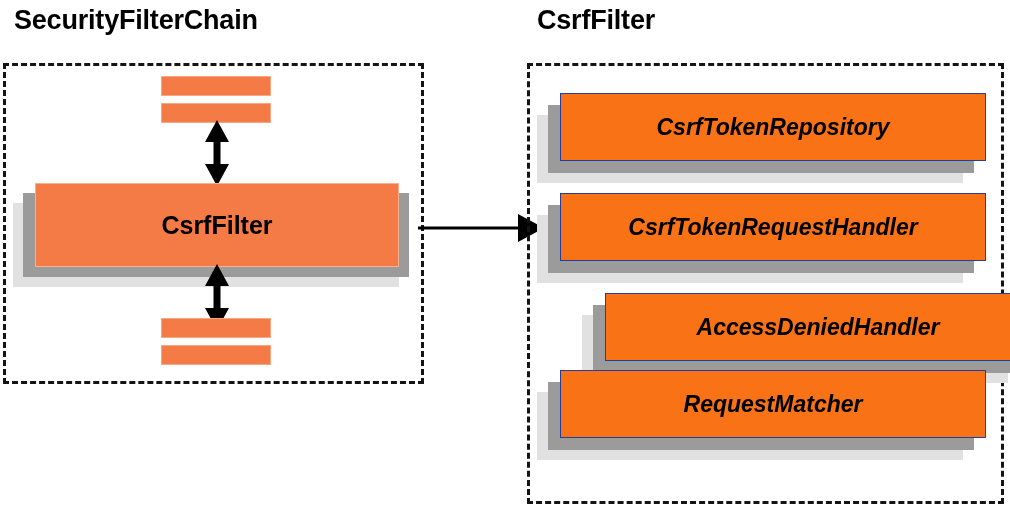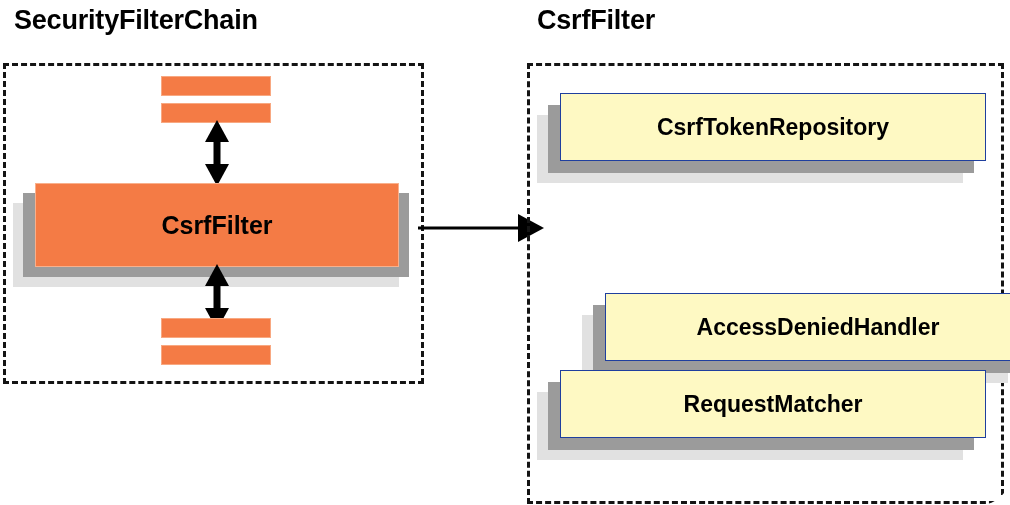--- a/index.html
+++ b/index.html
@@ -7,21 +7,20 @@
     padding: 0;
     background: #ffffff;
   }
   #canvas {
     position: relative;
     width: 1010px;
     height: 505px;
     background: #ffffff;
     overflow: hidden;
     font-family: "Liberation Sans", sans-serif;
-    border-radius: 30px;
   }
 
   
   .panel-title {
     position: absolute;
     font-family: "Liberation Sans", sans-serif;
     font-weight: bold;
     font-size: 27px;
     line-height: 1;
     color: #000000;
@@ -77,23 +76,24 @@
     border: 1px solid #f9b08c;
     font-size: 25px;
   }
 
   
   .blue-stack { left: 537px; width: 460px; height: 92px; }
   .blue-stack .shadow.back { left: 0px;  top: 22px; width: 426px; height: 68px; }
   .blue-stack .shadow.mid  { left: 11px; top: 12px; width: 426px; height: 68px; }
   .blue-stack .face {
     left: 23px; top: 0px; width: 426px; height: 68px;
-    background: #fef9c3;
+    background: #f97316;
     border: 1px solid #1f3f9e;
     font-size: 23px;
+    font-style: italic;
   }
   #blue-0 { top: 93px; }
   #blue-1 { top: 193px; }
   #blue-2 { top: 293px; margin-left: 45px; }
   #blue-3 { top: 370px; }
 
   
   .mini-bar {
     position: absolute;
     left: 161px;
@@ -158,20 +158,25 @@
   </svg>
 
   <div class="dashed-panel" id="panel-csrffilter"></div>
 
   <div class="stack blue-stack" id="blue-0">
     <div class="shadow back"></div>
     <div class="shadow mid"></div>
     <div class="face">CsrfTokenRepository</div>
   </div>
 
+  <div class="stack blue-stack" id="blue-1">
+    <div class="shadow back"></div>
+    <div class="shadow mid"></div>
+    <div class="face">CsrfTokenRequestHandler</div>
+  </div>
 
   <div class="stack blue-stack" id="blue-2">
     <div class="shadow back"></div>
     <div class="shadow mid"></div>
     <div class="face">AccessDeniedHandler</div>
   </div>
 
   <div class="stack blue-stack" id="blue-3">
     <div class="shadow back"></div>
     <div class="shadow mid"></div>

